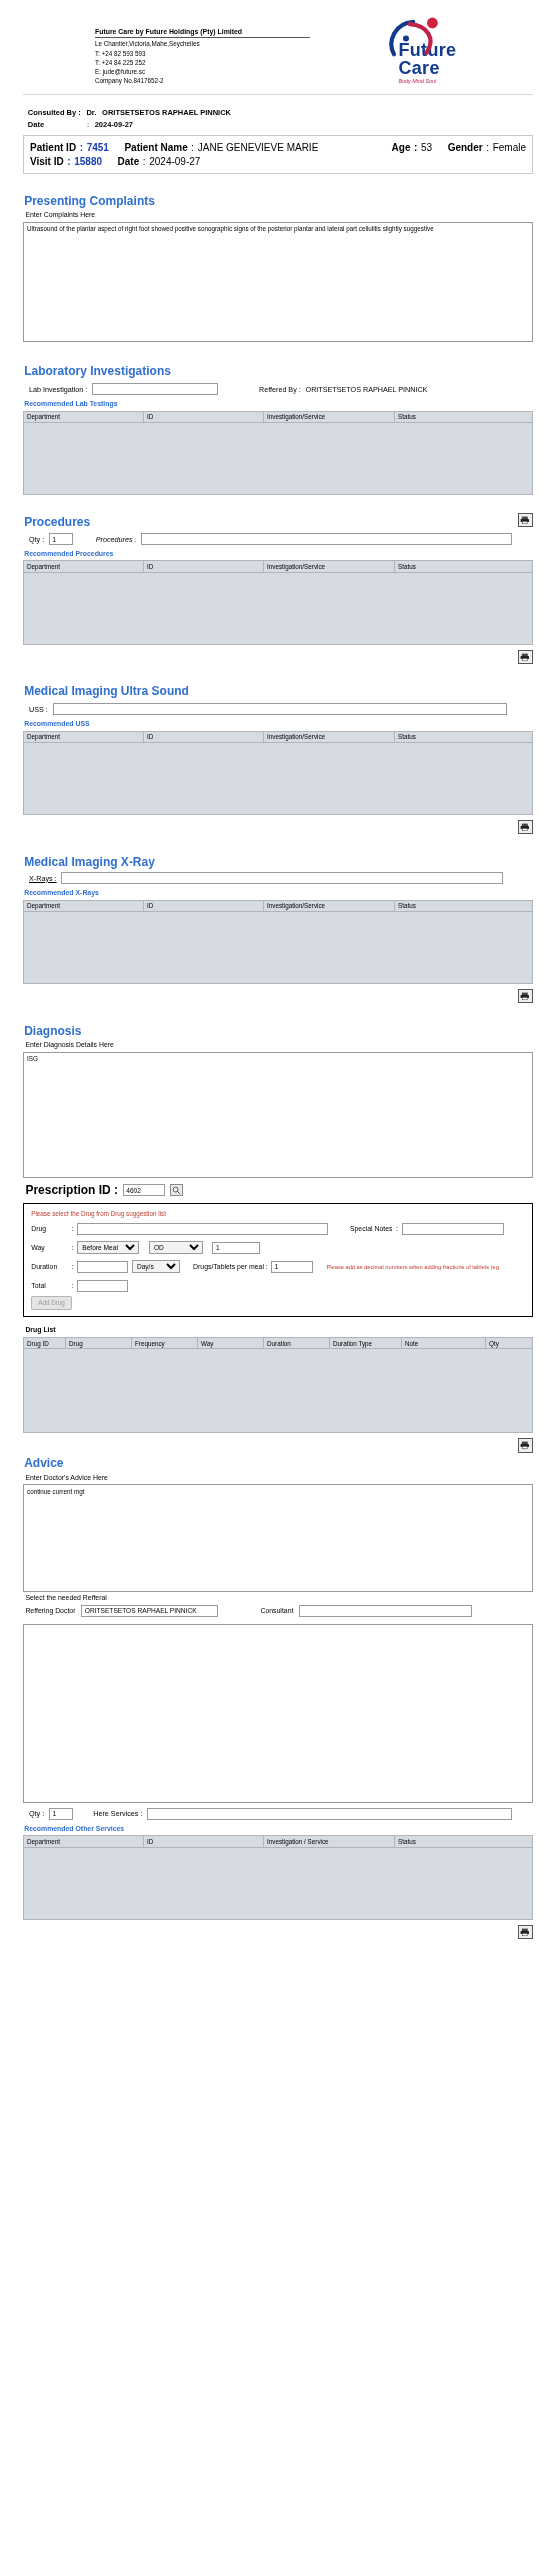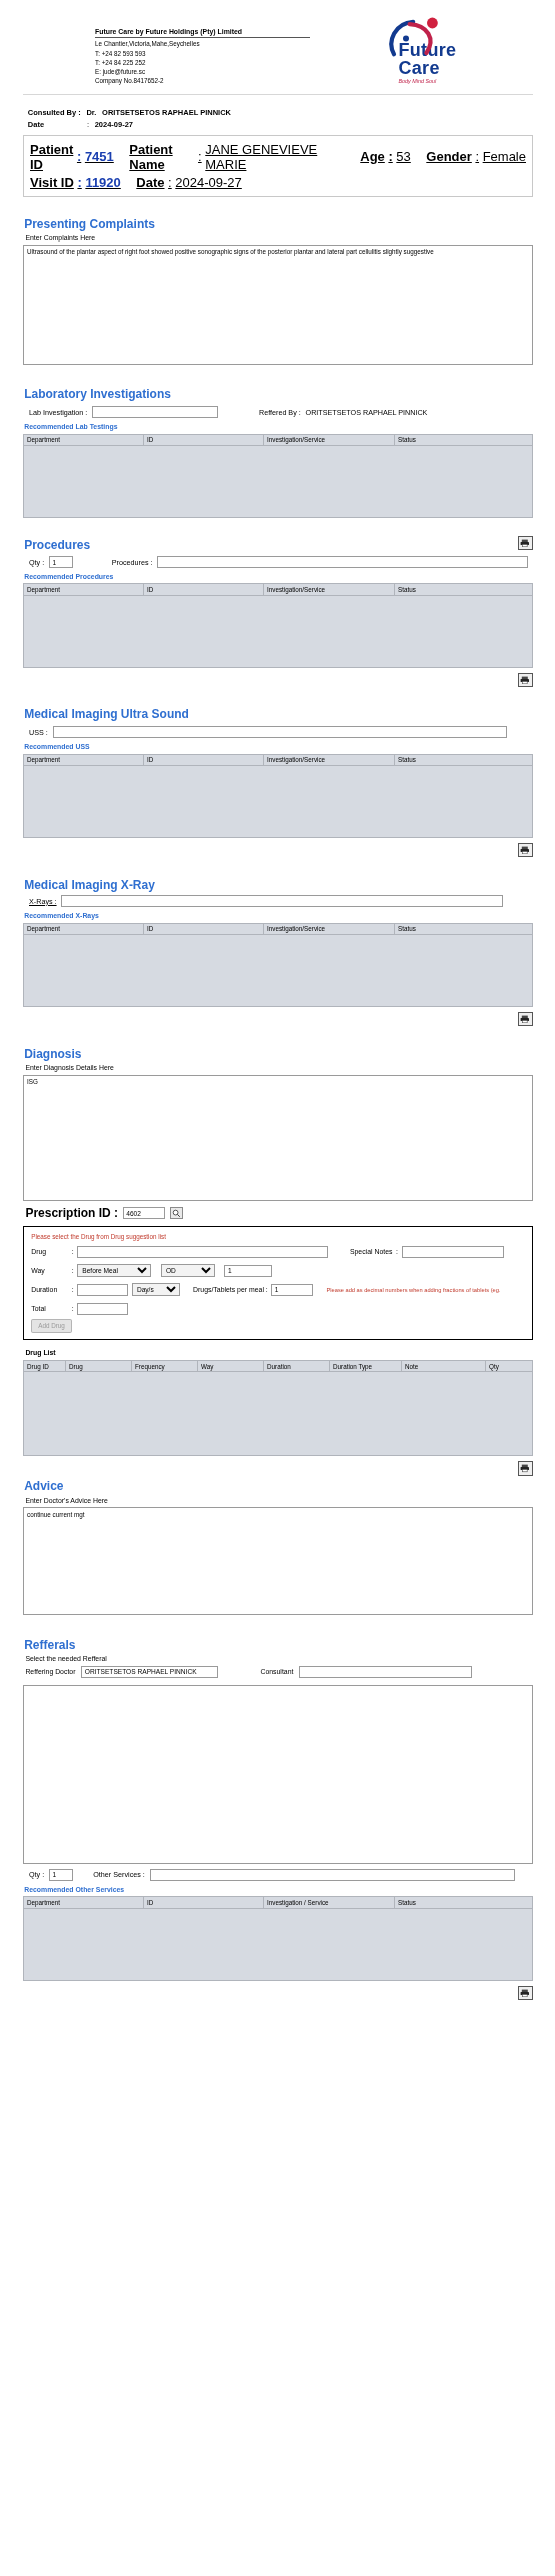--- a/index.html
+++ b/index.html
@@ -37,22 +37,21 @@
   .consult .val { font-weight: bold; }
   .consult .k { display:inline-block; min-width: 57px; font-weight:bold;}
 
   .patientbar {
     margin-top: 6px;
     border: 0.6px solid #c8c8c8;
     padding: 5.4px 6px;
     display: flex;
     flex-wrap: wrap;
     gap: 0px 15.5px;
-    font-size: 13px;
-    text-decoration: underline;
+    font-size: 10px;
   }
   .patientbar .cell { display:flex; gap:3.6px; align-items:center; }
   .patientbar .b { font-weight: bold; }
   .patientbar .blue { color:#1a3fb0; font-weight:bold; }
   .pb-row { display:flex; width:100%; gap:15.5px; align-items:center; }
   .pb-row + .pb-row { margin-top:3.6px; }
   .pb-spacer { flex: 1; }
 
   
   h2.section {
@@ -222,21 +221,21 @@
       <div class="cell">
         <span class="b">Gender</span>
         <span>:</span>
         <span>Female</span>
       </div>
     </div>
     <div class="pb-row">
       <div class="cell">
         <span class="b">Visit ID</span>
         <span class="blue">:</span>
-        <span class="blue">11920</span>
+        <span class="blue">15880</span>
       </div>
       <div class="cell">
         <span class="b">Date</span>
         <span>:</span>
         <span>2024-09-27</span>
       </div>
     </div>
   </div>
 
   
@@ -276,21 +275,21 @@
       <svg width="9.6" height="8.4" viewBox="0 0 16 14">
         <rect x="3" y="1" width="10" height="4" fill="#444"></rect>
         <rect x="1" y="5" width="14" height="5" rx="1" fill="#222"></rect>
         <rect x="4" y="9" width="8" height="4" fill="#fff" stroke="#444"></rect>
       </svg>
     </div>
   </div>
   <div class="inline" style="margin:6px 0 0 6px;">
     <span>Qty :</span>
     <input class="tin" style="width: 24px;" value="1">
-    <span style="margin-left:34px;">Procedures :</span>
+    <span style="margin-left:18px;font-style:italic;">Procedures :</span>
     <input class="tin" style="width: 371px;" value="">
   </div>
   <div class="blue-note">Recommended Procedures</div>
   <div class="grid-wrap">
     <table class="grid">
       <tbody>
           <tr>
         <th style="width:120px;">Department</th>
         <th style="width:120px;">ID</th>
         <th style="width:131px;">Investigation/Service</th>
@@ -401,21 +400,21 @@
       <span>:</span>
       <input class="tin" style="width: 251px;" value="">
       <span style="margin-left:18px;">Special Notes</span>
       <span>:</span>
       <input class="tin" style="width: 102px;" value="">
     </div>
 
     <div class="med-line">
       <span class="lab">Way</span>
       <span>:</span>
-      <select class="sel" style="width:74px;">
+      <select class="sel" style="width:62px;">
         <option>Before Meal</option>
       </select>
       <select class="sel" style="width:54px; margin-left:6px;">
         <option>OD</option>
       </select>
       <input class="tin" style="width: 48px; margin-left: 6px;" value="1">
     </div>
 
     <div class="med-line">
       <span class="lab">Duration</span>
@@ -471,35 +470,34 @@
       </svg>
     </div>
   </div>
 
   
   <h2 class="section" style="margin-top:3.6px;">Advice</h2>
   <div class="sub-note">Enter Doctor's Advice Here</div>
   <textarea class="ta" style="height: 108px;">continue current mgt</textarea>
 
   
-  <h2 class="section">Refferals</h2>
   <div class="sub-note">Select the needed Refferal</div>
   <div class="ref-line">
     <span>Reffering Doctor</span>
     <input class="tin" style="width: 137px;" value="ORITSETSETOS RAPHAEL PINNICK">
     <span style="margin-left:36px;">Consultant</span>
     <input class="tin" style="width: 173px;" value="">
   </div>
   <div class="big-box"></div>
 
   
   <div class="inline" style="margin:4.8px 0 0 6px;">
     <span>Qty :</span>
     <input class="tin" style="width: 24px;" value="1">
-    <span style="margin-left:15.5px;">Other Services :</span>
+    <span style="margin-left:15.5px;">Here Services :</span>
     <input class="tin" style="width: 365px;" value="">
   </div>
   <div class="blue-note">Recommended Other Services</div>
   <div class="grid-wrap">
     <table class="grid">
       <tbody>
           <tr>
         <th style="width:120px;">Department</th>
         <th style="width:120px;">ID</th>
         <th style="width:131px;">Investigation / Service</th>

